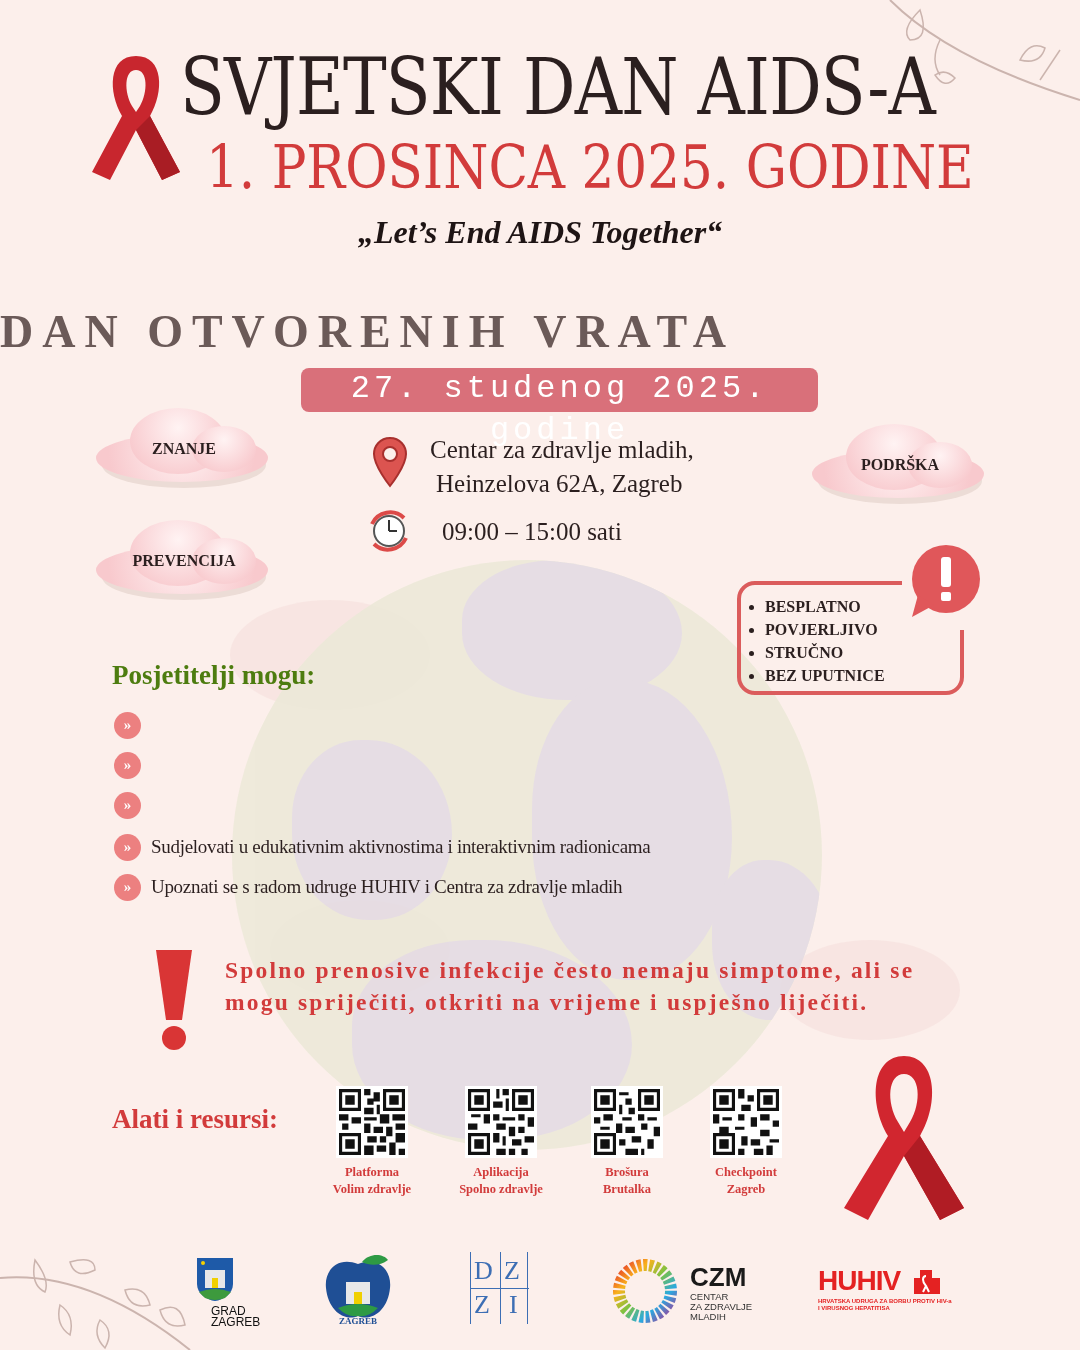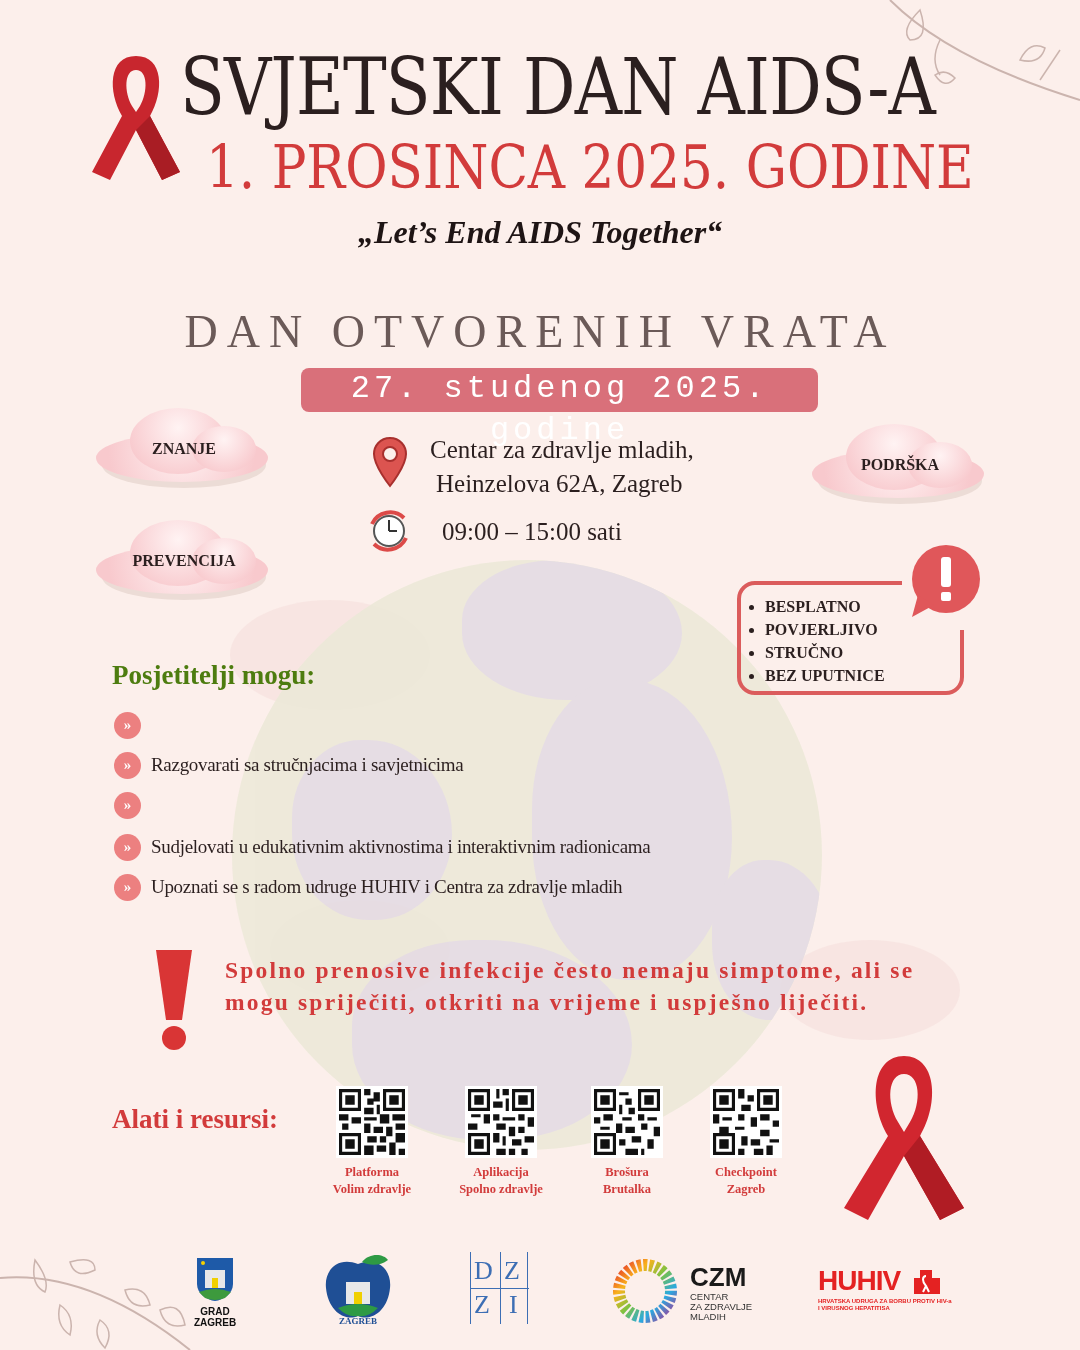--- a/index.html
+++ b/index.html
@@ -6,21 +6,21 @@
   body { width: 1080px; height: 1350px; background: #fcefeb; position: relative; overflow: hidden; font-family: "Liberation Serif", serif; color: #2b1f1f; }
   .abs { position: absolute; }
   
   .globe { left: 232px; top: 560px; width: 590px; height: 590px; border-radius: 50%; background: #ece9d8; opacity: .85; overflow: hidden; }
   .globe .land { position: absolute; background: #e3dbe3; border-radius: 45% 55% 50% 50%; }
   .bgcloud { background: #f6e1de; border-radius: 50%; opacity: .7; }
   
   .title { left: 180px; top: 42px; width: 800px; font-size: 78px; letter-spacing: -1px; color: #2b1f1f; font-family: "DejaVu Serif", serif; font-weight: normal; transform: scaleX(.84); transform-origin: left top; white-space: nowrap; }
   .subtitle { left: 206px; top: 132px; font-size: 60px; color: #d23b3b; font-family: "DejaVu Serif", serif; transform: scaleX(.86); transform-origin: left top; white-space: nowrap; }
   .slogan { left: 0; width: 1080px; top: 214px; text-align: center; font-size: 32px; font-style: italic; font-weight: bold; color: #1e1414; }
-  .open-day { left: 0; width: 1080px; top: 305px; text-align: center; font-size: 46px; letter-spacing: 9px; color: #6b5a58; }
+  .open-day { left: 0; width: 1080px; top: 305px; text-align: left; font-size: 46px; letter-spacing: 9px; color: #6b5a58; font-weight: bold; }
   .date-pill { left: 301px; top: 368px; width: 517px; height: 44px; background: #d9707a; border-radius: 8px; color: #fff; font-size: 32px; letter-spacing: 4px; text-align: center; line-height: 42px; font-family: Liberation Mono, monospace; }
   
   .cloud { width: 176px; height: 86px; }
   .cloud .c1, .cloud .c2, .cloud .c3, .cloud .base { position: absolute; border-radius: 50%; background: radial-gradient(circle at 50% 30%, #fff3f3 0%, #f8c9cd 80%); }
   .cloud .base { left: 6px; top: 38px; width: 164px; height: 46px; background: #ecdcd6; }
   .cloud .c1 { left: 0; top: 30px; width: 172px; height: 48px; }
   .cloud .c2 { left: 34px; top: 4px; width: 96px; height: 66px; }
   .cloud .c3 { left: 96px; top: 22px; width: 64px; height: 46px; }
   .cloud span { position: absolute; left: 0; width: 100%; top: 36px; text-align: center; font-weight: bold; font-size: 16px; color: #2b1f1f; }
   
@@ -146,21 +146,20 @@
   <rect x="33" y="47" width="10" height="9" rx="2" fill="#fff"></rect>
 </svg>
 
 <div class="abs section-title">Posjetitelji mogu:</div>
 
 <div class="abs visitor-item" style="top:710px;">
   <span class="bullet">»</span>
 </div>
 <div class="abs visitor-item" style="top:750px;">
   <span class="bullet">»</span>
-  <span class="txt">Razgovarati sa stručnjacima i savjetnicima</span>
 </div>
 <div class="abs visitor-item" style="top:790px;">
   <span class="bullet">»</span>
 </div>
 <div class="abs visitor-item" style="top:832px;">
   <span class="bullet">»</span>
   <span class="txt">Sudjelovati u edukativnim aktivnostima i interaktivnim radionicama</span>
 </div>
 <div class="abs visitor-item" style="top:872px;">
   <span class="bullet">»</span>
@@ -218,21 +217,21 @@
 </svg>
 
 <div class="abs" style="left:190px;top:1256px;width:50px;text-align:center;">
   <svg width="40" height="46" viewBox="0 0 40 46">
     <path d="M2 2 H38 V28 C38 38 28 44 20 45 C12 44 2 38 2 28 Z" fill="#1e5aa8"></path>
     <rect x="10" y="14" width="20" height="18" fill="#e8e8e8"></rect>
     <rect x="17" y="22" width="6" height="10" fill="#f0d000"></rect>
     <path d="M4 36 Q20 30 36 36 L30 42 Q20 46 10 42Z" fill="#3d9a3d"></path>
     <circle cx="8" cy="7" r="2" fill="#f6d000"></circle>
   </svg>
-  <div class="logo-text" style="font-size:10px;font-weight:bold;line-height:11px;color:#111;"><span>GRAD</span><br><span>ZAGREB</span></div>
+  <div class="logo-text" style="font-size:12px;font-weight:normal;line-height:11px;color:#111;margin-left:21px;"><span>GRAD</span><br><span>ZAGREB</span></div>
 </div>
 
 <div class="abs" style="left:318px;top:1250px;width:80px;height:80px;">
   <svg width="80" height="80" viewBox="0 0 80 80">
     <path d="M40 14 C20 6 6 20 8 38 C10 60 26 72 40 66 C54 72 70 60 72 38 C74 20 60 6 40 14 Z" fill="#1f4f95"></path>
     <path d="M44 12 C52 2 66 4 70 10 C62 16 52 16 44 12 Z" fill="#2e9a44"></path>
     <path d="M20 58 Q40 50 60 58 Q50 68 40 66 Q30 68 20 58Z" fill="#2e9a44"></path>
     <rect x="28" y="32" width="24" height="22" fill="#e8e8e8"></rect>
     <rect x="36" y="42" width="8" height="12" fill="#f0d000"></rect>
   </svg>

